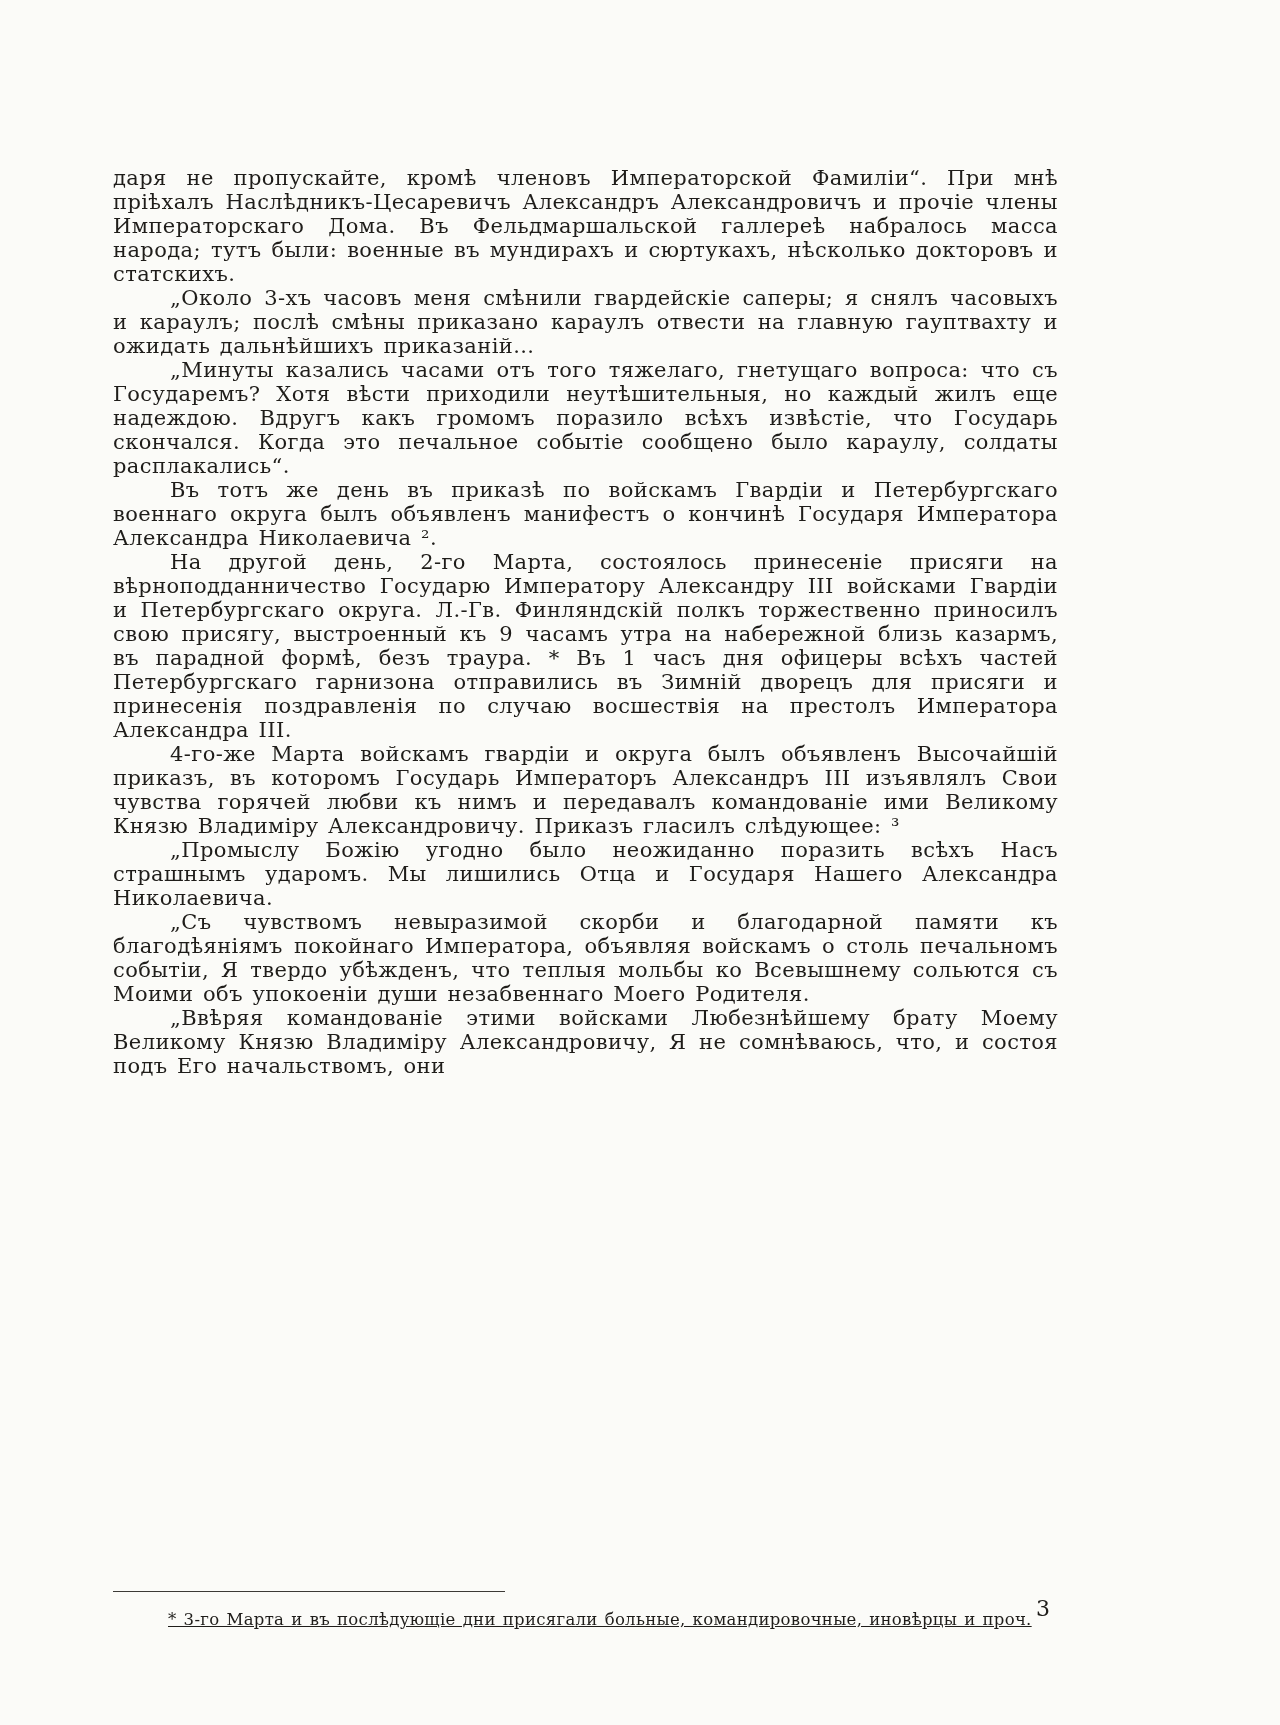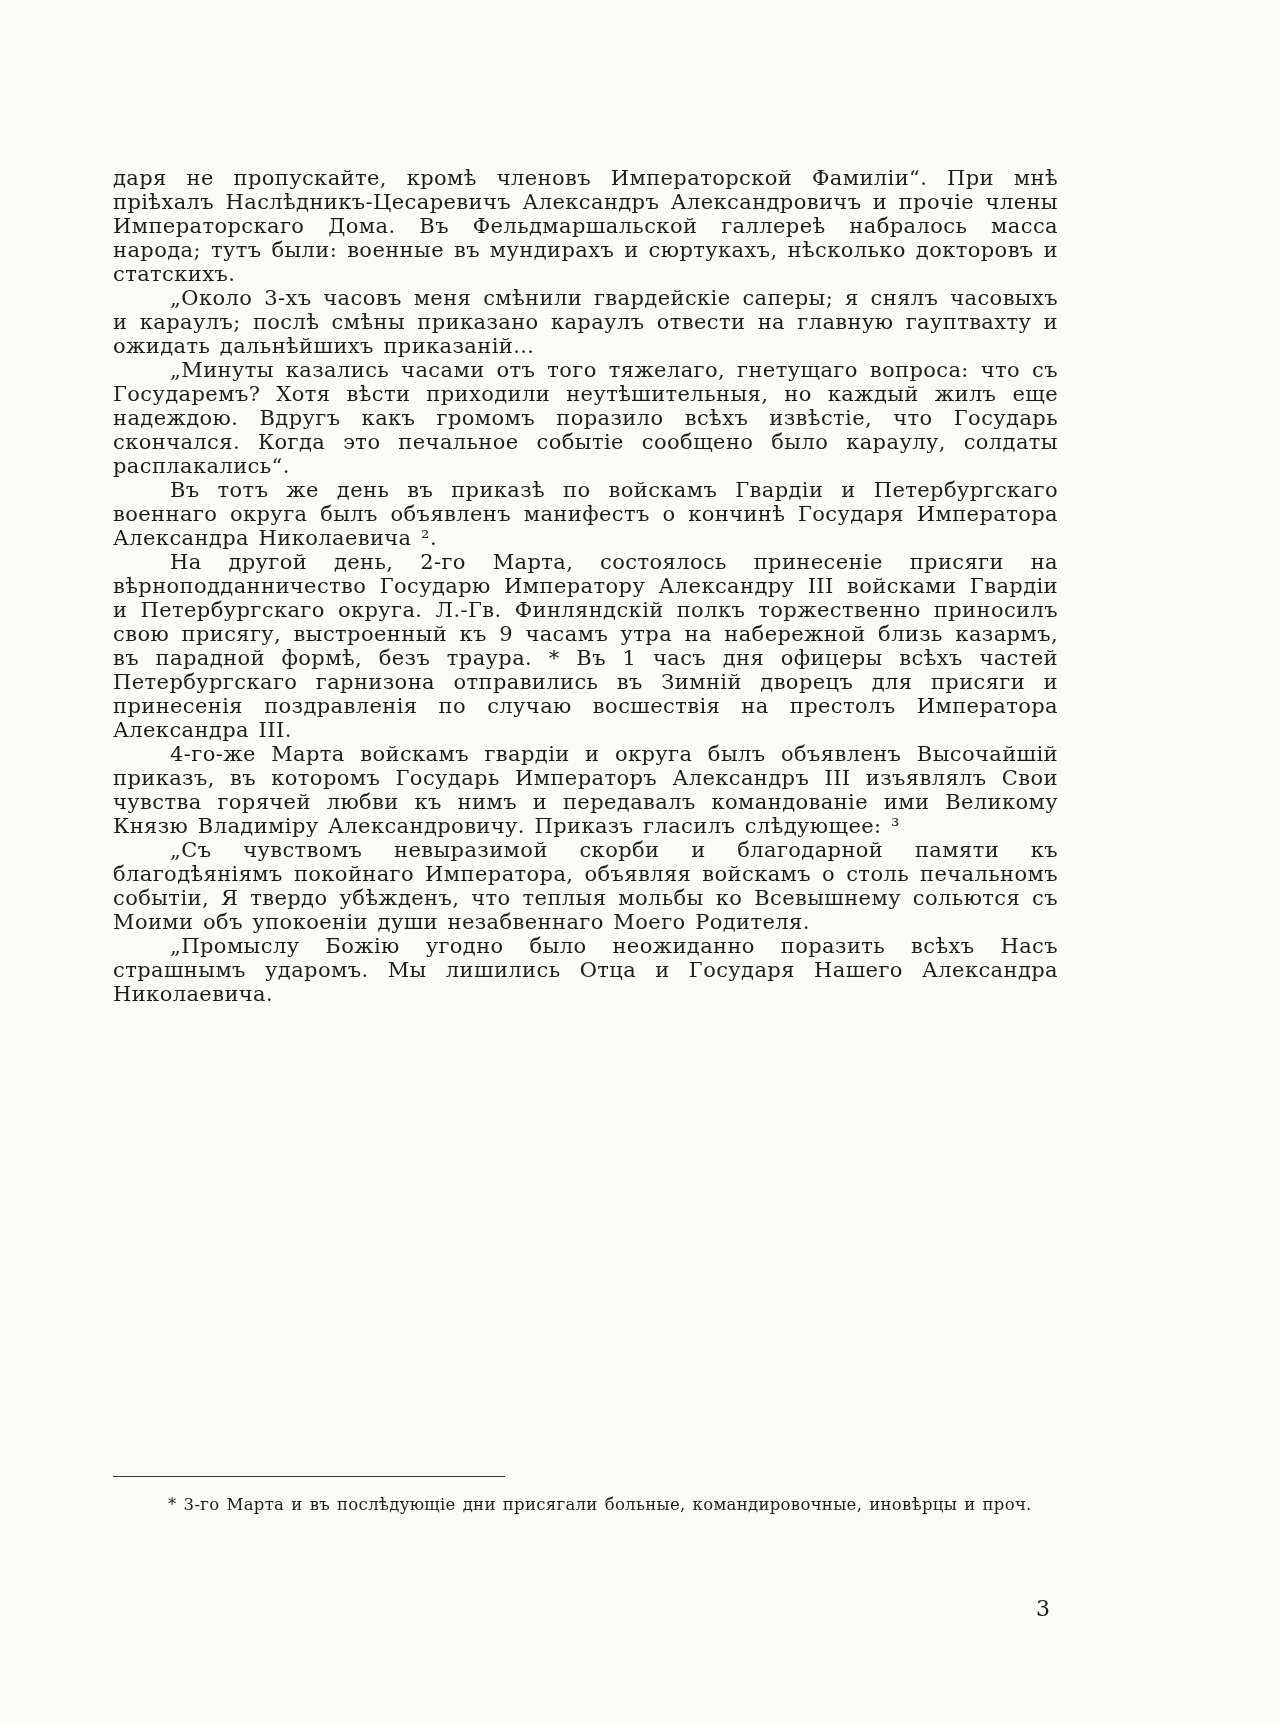--- a/index.html
+++ b/index.html
@@ -33,22 +33,23 @@
   .text-block p {
     margin: 0;
     text-indent: 57px;
   }
   .text-block p.continuation {
     text-indent: 0;
   }
   .footnote-area {
     position: absolute;
     left: 113px;
-    top: 1476px;
+    top: 1591px;
     width: 945px;
+    text-decoration: underline;
   }
   .footnote-rule {
     width: 392px;
     height: 0;
     border-top: 1.5px solid #3c3a36;
     margin: 0 0 16px 0;
   }
   .footnote {
     margin: 0;
     font-size: 16.5px;
@@ -70,22 +71,23 @@
 
 <div class="page">
 
   <div class="text-block">
     <p class="continuation">даря не пропускайте, кромѣ членовъ Императорской Фамиліи“. При мнѣ пріѣхалъ Наслѣдникъ-Цесаревичъ Александръ Александровичъ и прочіе члены Императорскаго Дома. Въ Фельдмаршальской галлереѣ набралось масса народа; тутъ были: военные въ мундирахъ и сюртукахъ, нѣсколько докторовъ и статскихъ.</p>
     <p>„Около 3-хъ часовъ меня смѣнили гвардейскіе саперы; я снялъ часовыхъ и караулъ; послѣ смѣны приказано караулъ отвести на главную гауптвахту и ожидать дальнѣйшихъ приказаній...</p>
     <p>„Минуты казались часами отъ того тяжелаго, гнетущаго вопроса: что съ Государемъ? Хотя вѣсти приходили неутѣшительныя, но каждый жилъ еще надеждою. Вдругъ какъ громомъ поразило всѣхъ извѣстіе, что Государь скончался. Когда это печальное событіе сообщено было караулу, солдаты расплакались“.</p>
     <p>Въ тотъ же день въ приказѣ по войскамъ Гвардіи и Петербургскаго военнаго округа былъ объявленъ манифестъ о кончинѣ Государя Императора Александра Николаевича ².</p>
     <p>На другой день, 2-го Марта, состоялось принесеніе присяги на вѣрноподданничество Государю Императору Александру III войсками Гвардіи и Петербургскаго округа. Л.-Гв. Финляндскій полкъ торжественно приносилъ свою присягу, выстроенный къ 9 часамъ утра на набережной близь казармъ, въ парадной формѣ, безъ траура. * Въ 1 часъ дня офицеры всѣхъ частей Петербургскаго гарнизона отправились въ Зимній дворецъ для присяги и принесенія поздравленія по случаю восшествія на престолъ Императора Александра III.</p>
     <p>4-го-же Марта войскамъ гвардіи и округа былъ объявленъ Высочайшій приказъ, въ которомъ Государь Императоръ Александръ III изъявлялъ Свои чувства горячей любви къ нимъ и передавалъ командованіе ими Великому Князю Владиміру Александровичу. Приказъ гласилъ слѣдующее: ³</p>
+    <p>„Промыслу Божію угодно было неожиданно поразить всѣхъ Насъ страшнымъ ударомъ. Мы лишились Отца и Государя Нашего Александра Николаевича.</p>
     <p>„Съ чувствомъ невыразимой скорби и благодарной памяти къ благодѣяніямъ покойнаго Императора, объявляя войскамъ о столь печальномъ событіи, Я твердо убѣжденъ, что теплыя мольбы ко Всевышнему сольются съ Моими объ упокоеніи души незабвеннаго Моего Родителя.</p>
-    <p>„Промыслу Божію угодно было неожиданно поразить всѣхъ Насъ страшнымъ ударомъ. Мы лишились Отца и Государя Нашего Александра Николаевича.</p>
+    <p>„Ввѣряя командованіе этими войсками Любезнѣйшему брату Моему Великому Князю Владиміру Александровичу, Я не сомнѣваюсь, что, и состоя подъ Его начальствомъ, они</p>
   </div>
 
   <div class="footnote-area">
     <div class="footnote-rule"></div>
     <p class="footnote">* 3-го Марта и въ послѣдующіе дни присягали больные, командировочные, иновѣрцы и проч.</p>
   </div>
 
   <div class="page-number">3</div>
 
 </div>

